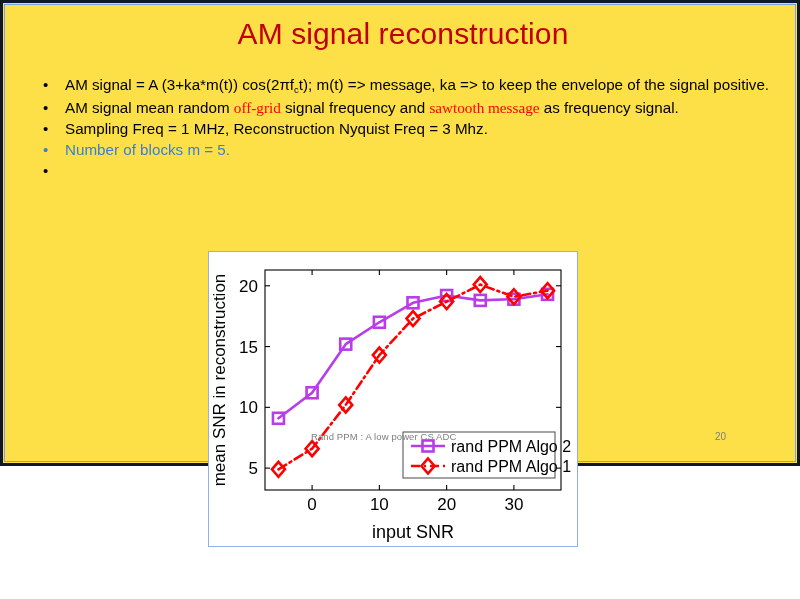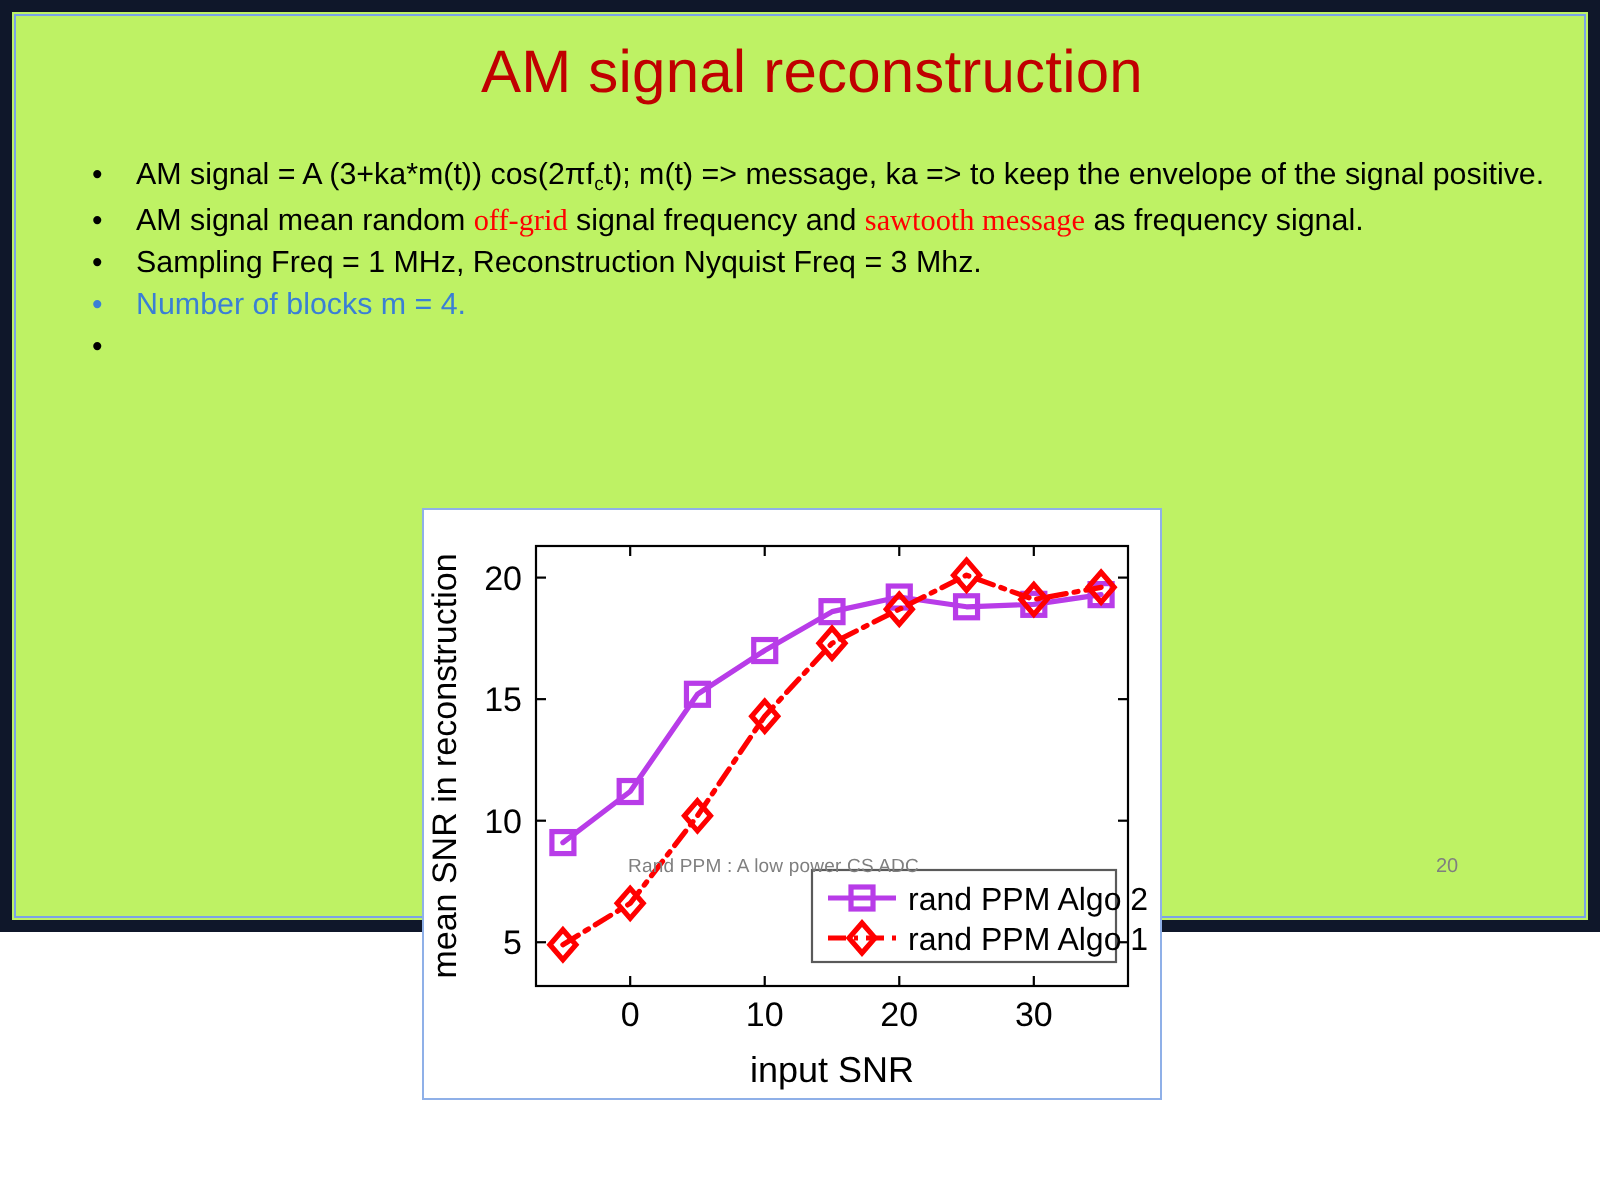--- a/index.html
+++ b/index.html
@@ -5,22 +5,22 @@
   html,body{margin:0;padding:0;}
   body{
     width:800px;height:599px;
     background:#ffffff;
     font-family:"Liberation Sans", sans-serif;
     overflow:hidden;
   }
   #slide{
     position:absolute;left:0;top:0;width:800px;height:466px;
     box-sizing:border-box;
-    border:6px solid #0f172a;
-    background:#bef264;
+    border:3px solid #0f172a;
+    background:#fde047;
   }
   #slide-inner{
     position:absolute;left:1px;top:1px;right:1px;bottom:1px;
     border:1px solid #7ba2e8;
     box-sizing:border-box;
   }
 
   
   #title{
     position:absolute;left:0;top:14px;width:800px;
@@ -81,21 +81,21 @@
 
 <div id="slide">
   <div id="slide-inner"></div>
 
   <div id="title">AM signal reconstruction</div>
 
   <div id="bullets">
       <div class="bullet"><span class="dot">•</span><span>AM signal = A (3+ka*m(t)) cos(2πf</span><sub>c</sub><span>t);  m(t) =&gt; message, ka =&gt; to keep the envelope of the signal positive.</span></div>
       <div class="bullet"><span class="dot">•</span><span>AM signal mean random </span><span class="hl-red">off-grid</span><span> signal frequency and </span><span class="hl-red">sawtooth message</span><span> as frequency signal.</span></div>
       <div class="bullet"><span class="dot">•</span><span>Sampling Freq = 1 MHz, Reconstruction Nyquist Freq = 3 Mhz.</span></div>
-      <div class="bullet blue"><span class="dot">•</span><span>Number of blocks m = 4.</span></div>
+      <div class="bullet blue"><span class="dot">•</span><span>Number of blocks m = 5.</span></div>
       <div class="bullet"><span class="dot">•</span></div>
     </div>
 
   <div id="chart-box">
     <svg id="chart-svg" width="368" height="294" viewBox="0 0 368 294">
         <rect x="56" y="18" width="296" height="220" fill="#ffffff" stroke="#000000" stroke-width="1.1"></rect>
         <line x1="103.0909090909091" y1="238" x2="103.0909090909091" y2="233" stroke="#000" stroke-width="1.1"></line>
         <line x1="103.0909090909091" y1="18" x2="103.0909090909091" y2="23" stroke="#000" stroke-width="1.1"></line>
         <text x="103.0909090909091" y="258" text-anchor="middle" font-family="&quot;Liberation Sans&quot;, sans-serif" font-size="17" fill="#000">0</text>
         <line x1="170.36363636363637" y1="238" x2="170.36363636363637" y2="233" stroke="#000" stroke-width="1.1"></line>

